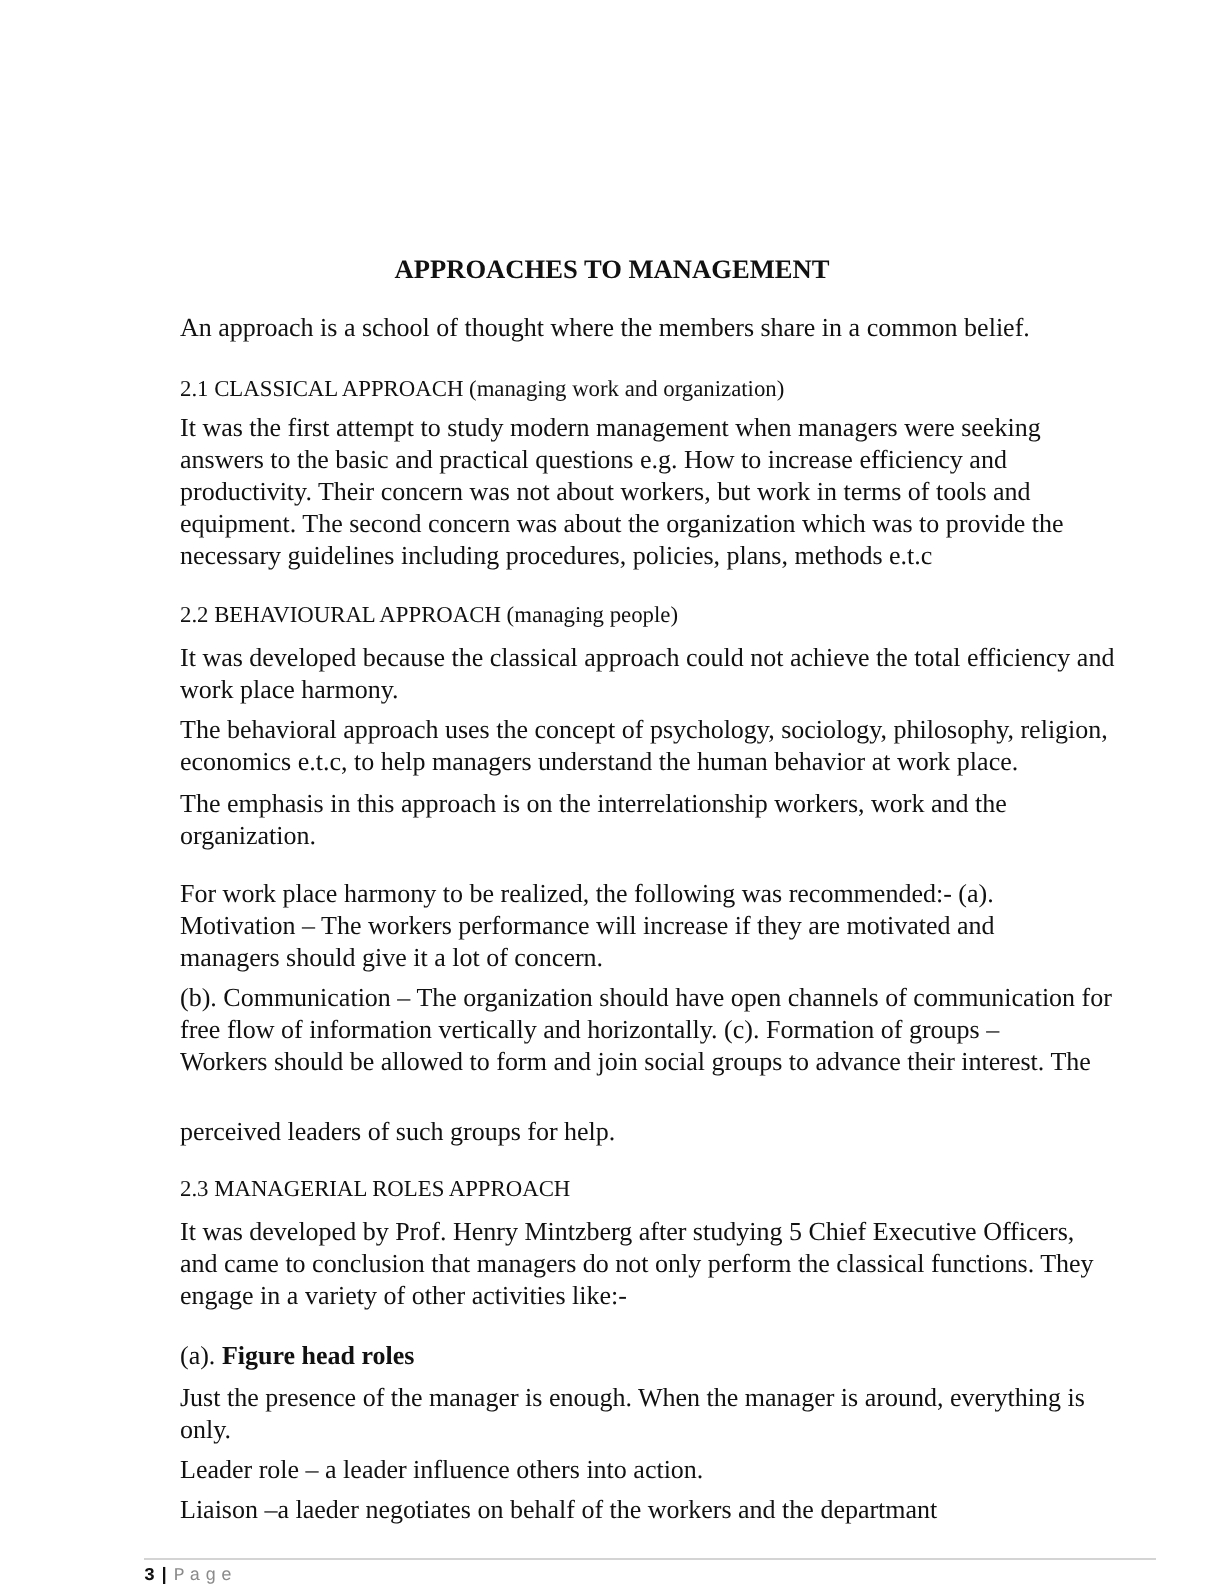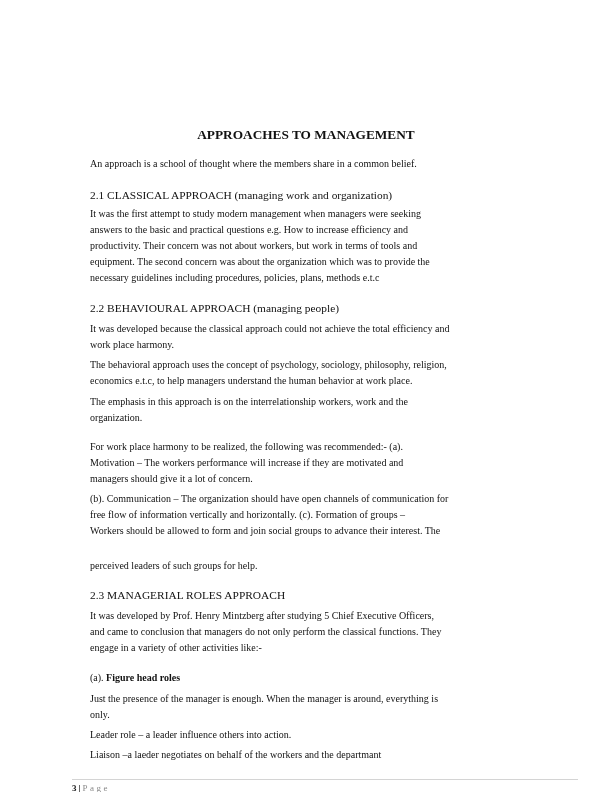--- a/index.html
+++ b/index.html
@@ -1,24 +1,24 @@
 <!DOCTYPE html>
 <html><head>
 <meta charset="utf-8">
 <style>
   html, body { margin: 0; padding: 0; background: #ffffff; }
   body { width: 612px; height: 792px; position: relative; overflow: hidden;
          font-family: "Liberation Serif", "DejaVu Serif", serif; color: #111; }
   .page { position: absolute; left: 0; top: 0; width: 612px; height: 792px; margin-top: 39px; }
-  .abs { position: absolute; left: 90px; white-space: nowrap; font-size: 10px; line-height: 16px; }
+  .abs { position: absolute; left: 90px; white-space: nowrap; font-size: 13px; line-height: 16px; }
   .title { position: absolute; top: 88px; left: 0; width: 612px; text-align: center;
            font-weight: bold; font-size: 13.3px; }
   .h { font-weight: normal; font-size: 11.4px; }
   .footer-rule { position: absolute; left: 72px; top: 740px; width: 506px; height: 1px; background: #d4d4d4; }
-  .footer { position: absolute; left: 72px; top: 744px; font-family: Liberation Serif, serif; font-size: 9px; }
+  .footer { position: absolute; left: 72px; top: 744px; font-family: Liberation Mono, monospace; font-size: 9px; }
   .footer .num { font-weight: bold; color: #111; }
   .footer .sep { font-weight: bold; color: #111; margin: 0 2px; }
   .footer .lbl { color: #8a8a8a; letter-spacing: 2.5px; }
 </style>
 </head>
 <body>
 
 <div class="page">
 
   <div class="title">APPROACHES TO MANAGEMENT</div>

